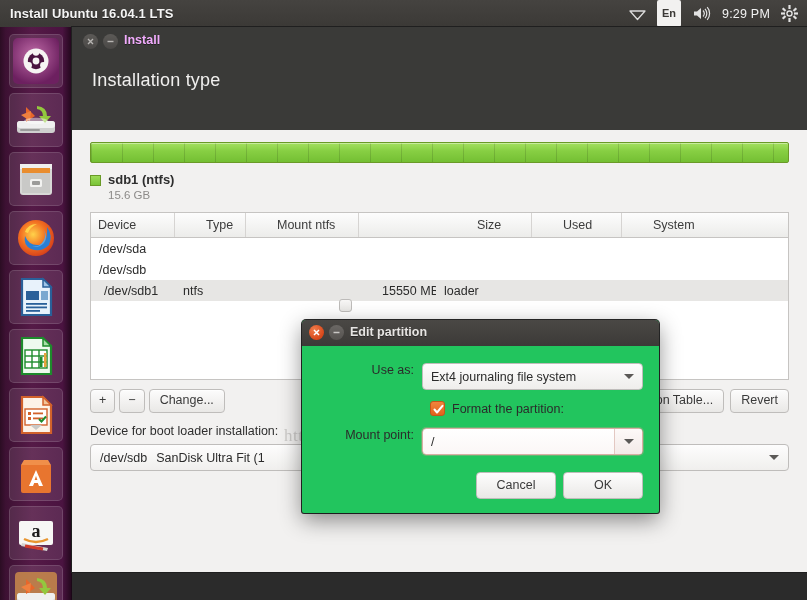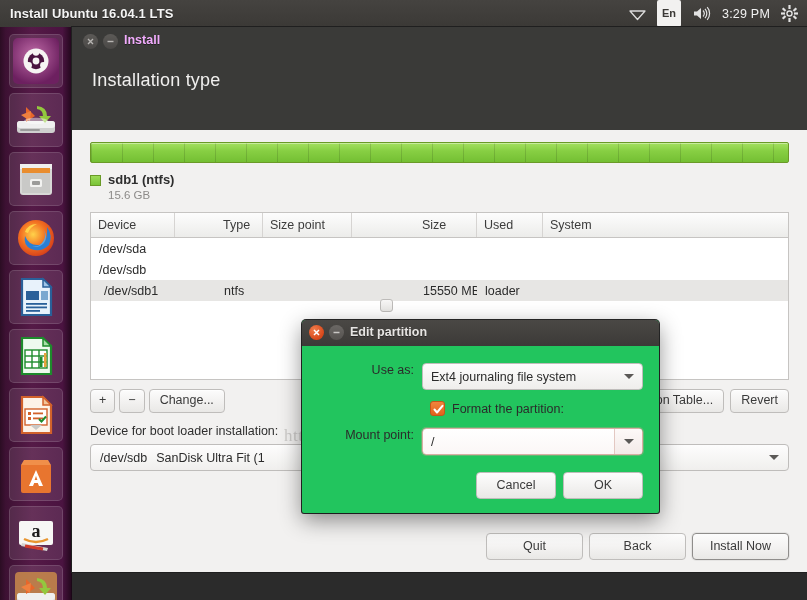--- a/index.html
+++ b/index.html
@@ -107,29 +107,29 @@
   #legend-name { font-size: 13px; font-weight: bold; color: #2e2e2e; line-height: 16px; }
   #legend-size { font-size: 11.5px; color: #8d8b89; line-height: 14px; }
 
   
   #part-table {
     margin-top: 10px; border: 1px solid #c6c4c2; background: #fff;
     height: 168px; display: flex; flex-direction: column;
   }
   #thead { display: flex; height: 25px; flex: none;
     background: linear-gradient(to bottom,#fdfdfd,#ececea);
-    border-bottom: 1px solid #c6c4c2; }
+    border-bottom: 1px solid #c6c4c2; gap: 24px; }
   .th {
     font-size: 12.5px; color: #3c3c3c; line-height: 24px;
     padding-left: 7px; border-right: 1px solid #d6d4d2;
     overflow: hidden; white-space: nowrap;
   }
   .th:last-child { border-right: none; }
   .c-device { width: 84px; }
-  .c-type   { width: 47px; margin-left: 41px; }
+  .c-type   { width: 47px; }
   .c-mount  { width: 89px; }
   .c-format { width: 63px; margin-top: 30px; }
   .c-size   { width: 62px; }
   .c-used   { width: 66px; }
   .c-system { flex: 1; }
   #tbody { flex: 1; }
   .trow { display: flex; height: 21px; align-items: center; }
   .trow.sel { background: #e7e6e4; }
   .td {
     font-size: 12.5px; color: #2b2b2b; padding-left: 8px;
@@ -267,21 +267,21 @@
       </div>
       <div id="kbd-ind" class="ind">En</div>
       <div class="ind">
         <svg width="19" height="15" viewBox="0 0 19 15">
           <path d="M2 5.5 H5 L9 2 V13 L5 9.5 H2 Z" fill="#e2e2e2"></path>
           <path d="M11 4.5 a4.5 4.5 0 0 1 0 6" fill="none" stroke="#e2e2e2" stroke-width="1.2"></path>
           <path d="M13 2.8 a7 7 0 0 1 0 9.4" fill="none" stroke="#e2e2e2" stroke-width="1.2"></path>
           <path d="M15.2 1.2 a9.5 9.5 0 0 1 0 12.6" fill="none" stroke="#e2e2e2" stroke-width="1.2"></path>
         </svg>
       </div>
-      <div id="clock-ind" class="ind">3:29 PM</div>
+      <div id="clock-ind" class="ind">9:29 PM</div>
       <div class="ind">
         <svg width="17" height="17" viewBox="0 0 17 17">
           <g fill="#e2e2e2">
             <circle cx="8.5" cy="8.5" r="3.2"></circle>
             <rect x="7.4" y="0" width="2.2" height="4"></rect>
             <rect x="7.4" y="13" width="2.2" height="4"></rect>
             <rect x="0" y="7.4" width="4" height="2.2"></rect>
             <rect x="13" y="7.4" width="4" height="2.2"></rect>
             <rect x="2" y="2.6" width="2.2" height="4" transform="rotate(-45 3.1 4.6)"></rect>
             <rect x="12.8" y="10.4" width="2.2" height="4" transform="rotate(-45 13.9 12.4)"></rect>
@@ -460,21 +460,21 @@
         <div>
           <div id="legend-name">sdb1 (ntfs)</div>
           <div id="legend-size">15.6 GB</div>
         </div>
       </div>
 
       <div id="part-table">
         <div id="thead">
           <div class="th c-device">Device</div>
           <div class="th c-type">Type</div>
-          <div class="th c-mount">Size point</div>
+          <div class="th c-mount">Mount ntfs</div>
           <div class="th c-format">Format?</div>
           <div class="th c-size">Size</div>
           <div class="th c-used">Used</div>
           <div class="th c-system">System</div>
         </div>
         <div id="tbody">
 
           <div class="trow">
             <div class="td c-device">/dev/sda</div>
             <div class="td c-type"></div>
@@ -522,25 +522,20 @@
         </div>
       </div>
 
       <div id="boot-label">Device for boot loader installation:</div>
       <div id="boot-select">
         <span>/dev/sdb</span>
         <span>SanDisk Ultra Fit (1</span>
         <span id="boot-arrow" class="arrow-dn"></span>
       </div>
 
-      <div id="footer">
-        <div class="fbtn">Quit</div>
-        <div class="fbtn">Back</div>
-        <div class="fbtn primary">Install Now</div>
-      </div>
 
     </div>
   </div>
 
   <div id="dialog">
     <div id="dlg-header">
       <div id="dlg-controls">
         <div class="dbtn close">
           <svg width="15" height="15" viewBox="0 0 15 15">
             <path d="M5 5 L10 10 M10 5 L5 10" stroke="#ffffff" stroke-width="1.5"></path>

